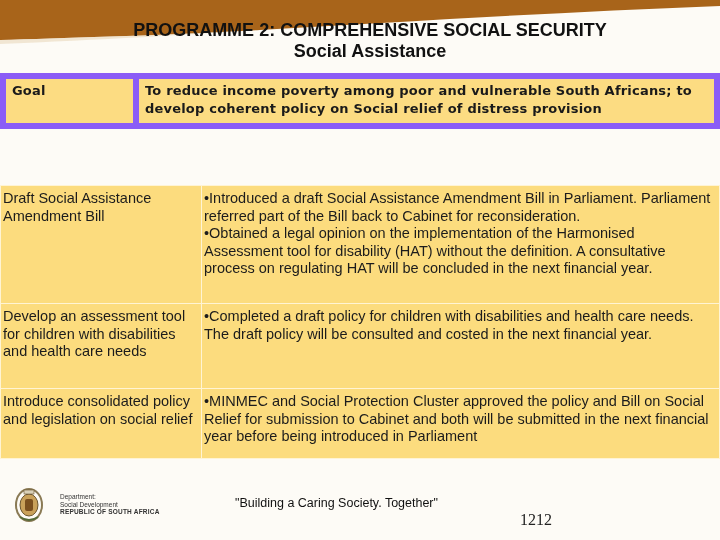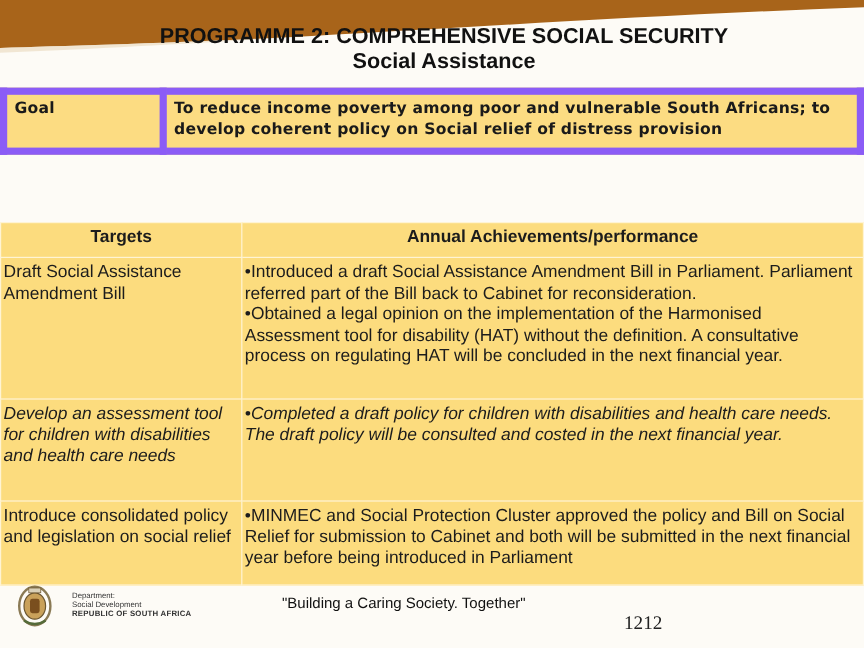--- a/index.html
+++ b/index.html
@@ -33,21 +33,21 @@
       font-size: 14.5px; color: #1c1c1c;
     }
     .t2 th, .t2 td { border: 1px solid #fff4d4; vertical-align: top; }
     .t2 th {
       font-weight: bold; text-align: center; height: 24px; padding: 4px 6px 0 6px;
       font-size: 14.5px;
     }
     .t2 td { padding: 4px 6px 4px 2px; line-height: 17.6px; }
     .t2 td.c0 { width: 192px; }
     .t2 tr.row0 td { height: 109px; }
-    .t2 tr.row1 td { height: 76px; font-style: italic; }
+    .t2 tr.row1 td { height: 76px; }
     .t2 tr.row2 td { height: 61px; }
     .bullet-line { display: block; }
     .footer-logo { position: absolute; left: 14px; top: 487px; width: 30px; height: 36px; }
     .dept {
       position: absolute; left: 60px; top: 493px; font-size: 6.5px; line-height: 7.5px; color: #333;
     }
     .dept .strong { font-weight: bold; letter-spacing: 0.2px; }
     .quote {
       position: absolute; left: 235px; top: 496px; font-size: 12.5px; color: #111;
     }
@@ -73,24 +73,20 @@
   <tbody>
       <tr class="r0">
     <td class="lbl">Goal</td>
     <td>To reduce income poverty among poor and vulnerable South Africans; to develop coherent policy on Social relief of distress provision</td>
   </tr>
 </tbody>
   </table>
 
 <table class="t2">
   <tbody>
-      <tr>
-    <th>Targets</th>
-    <th>Annual Achievements/performance</th>
-  </tr>
   <tr class="row0">
     <td class="c0">Draft Social Assistance Amendment Bill</td>
     <td>
       <span class="bullet-line">•Introduced a draft Social Assistance Amendment Bill in Parliament. Parliament referred part of the Bill back to Cabinet for reconsideration.</span>
       <span class="bullet-line">•Obtained a legal opinion on the implementation of the Harmonised Assessment tool for disability (HAT) without the definition.  A consultative process on regulating HAT will be concluded in the next financial year.</span>
     </td>
   </tr>
   <tr class="row1">
     <td class="c0">Develop an assessment tool for children with disabilities and health care needs</td>
     <td>

